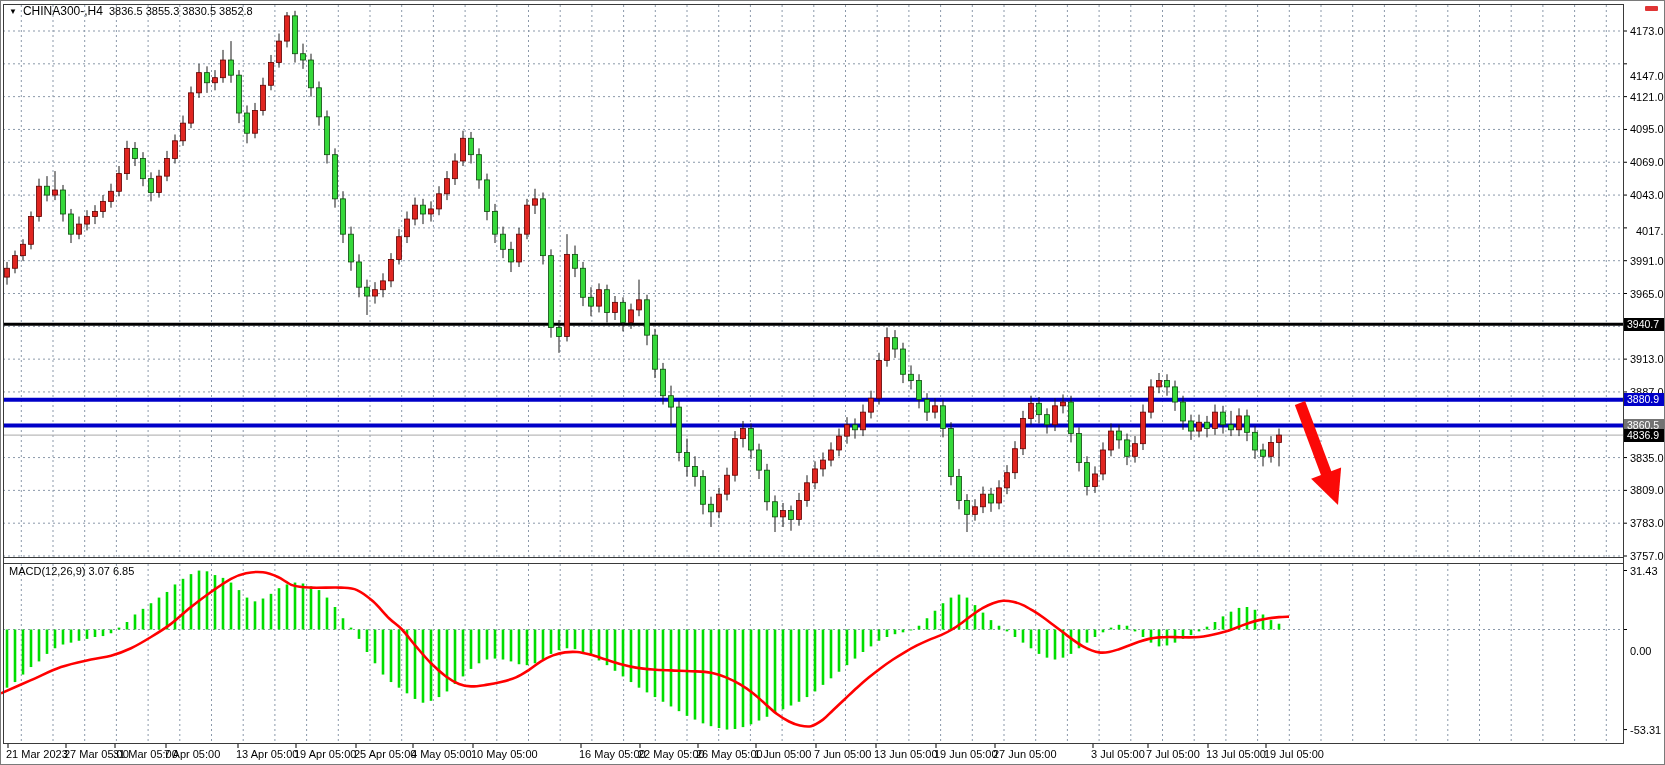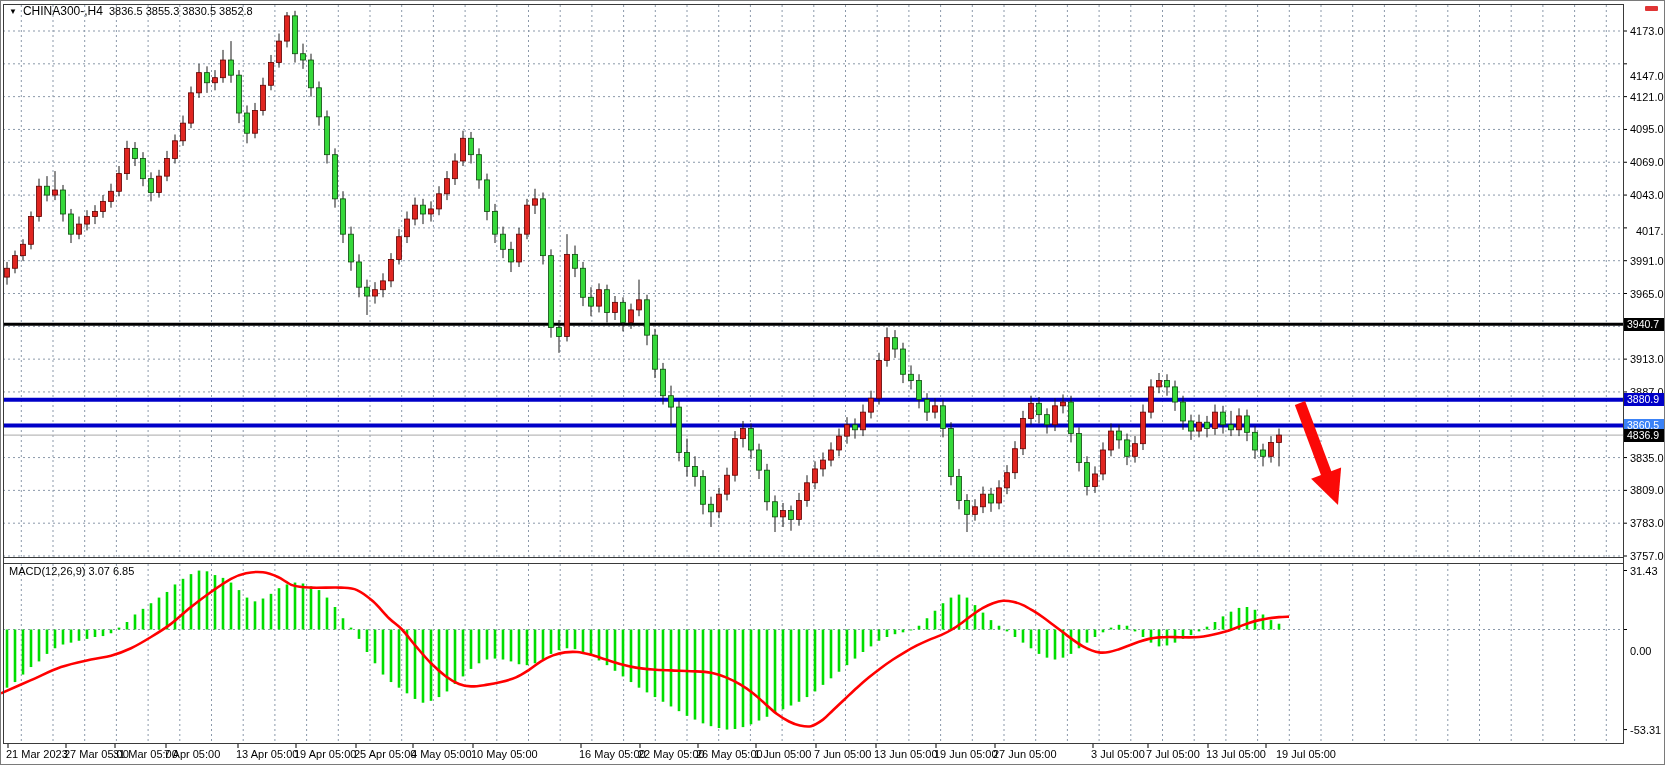--- a/index.html
+++ b/index.html
@@ -737,20 +737,20 @@
       <div class="axlbl" style="left: 637px; top: 4px;">22 May 05:00</div>
       <div class="axlbl" style="left: 695px; top: 4px;">26 May 05:00</div>
       <div class="axlbl" style="left: 753px; top: 4px;">1 Jun 05:00</div>
       <div class="axlbl" style="left: 813px; top: 4px;">7 Jun 05:00</div>
       <div class="axlbl" style="left: 873px; top: 4px;">13 Jun 05:00</div>
       <div class="axlbl" style="left: 933px; top: 4px;">19 Jun 05:00</div>
       <div class="axlbl" style="left: 992px; top: 4px;">27 Jun 05:00</div>
       <div class="axlbl" style="left: 1090px; top: 4px;">3 Jul 05:00</div>
       <div class="axlbl" style="left: 1145px; top: 4px;">7 Jul 05:00</div>
       <div class="axlbl" style="left: 1205px; top: 4px;">13 Jul 05:00</div>
-      <div class="axlbl" style="left: 1263px; top: 4px; padding-left: 12px;">19 Jul 05:00</div>
+      <div class="axlbl" style="left: 1263px; top: 4px;">19 Jul 05:00</div>
     </div>
 
 <div class="pricebox" style="top: 316.667px; background: rgb(0, 0, 0);">3940.7</div>
     <div class="pricebox" style="top: 392.136px; background: rgb(0, 0, 200);">3880.9</div>
-    <div class="pricebox" style="top: 417.881px; background: #3b82f6;">3860.5</div>
+    <div class="pricebox" style="top: 417.881px; background: #737373;">3860.5</div>
     <div class="pricebox" style="top: 427.599px; background: rgb(0, 0, 0);">4836.9</div>
   </div>
 
 </body></html>

